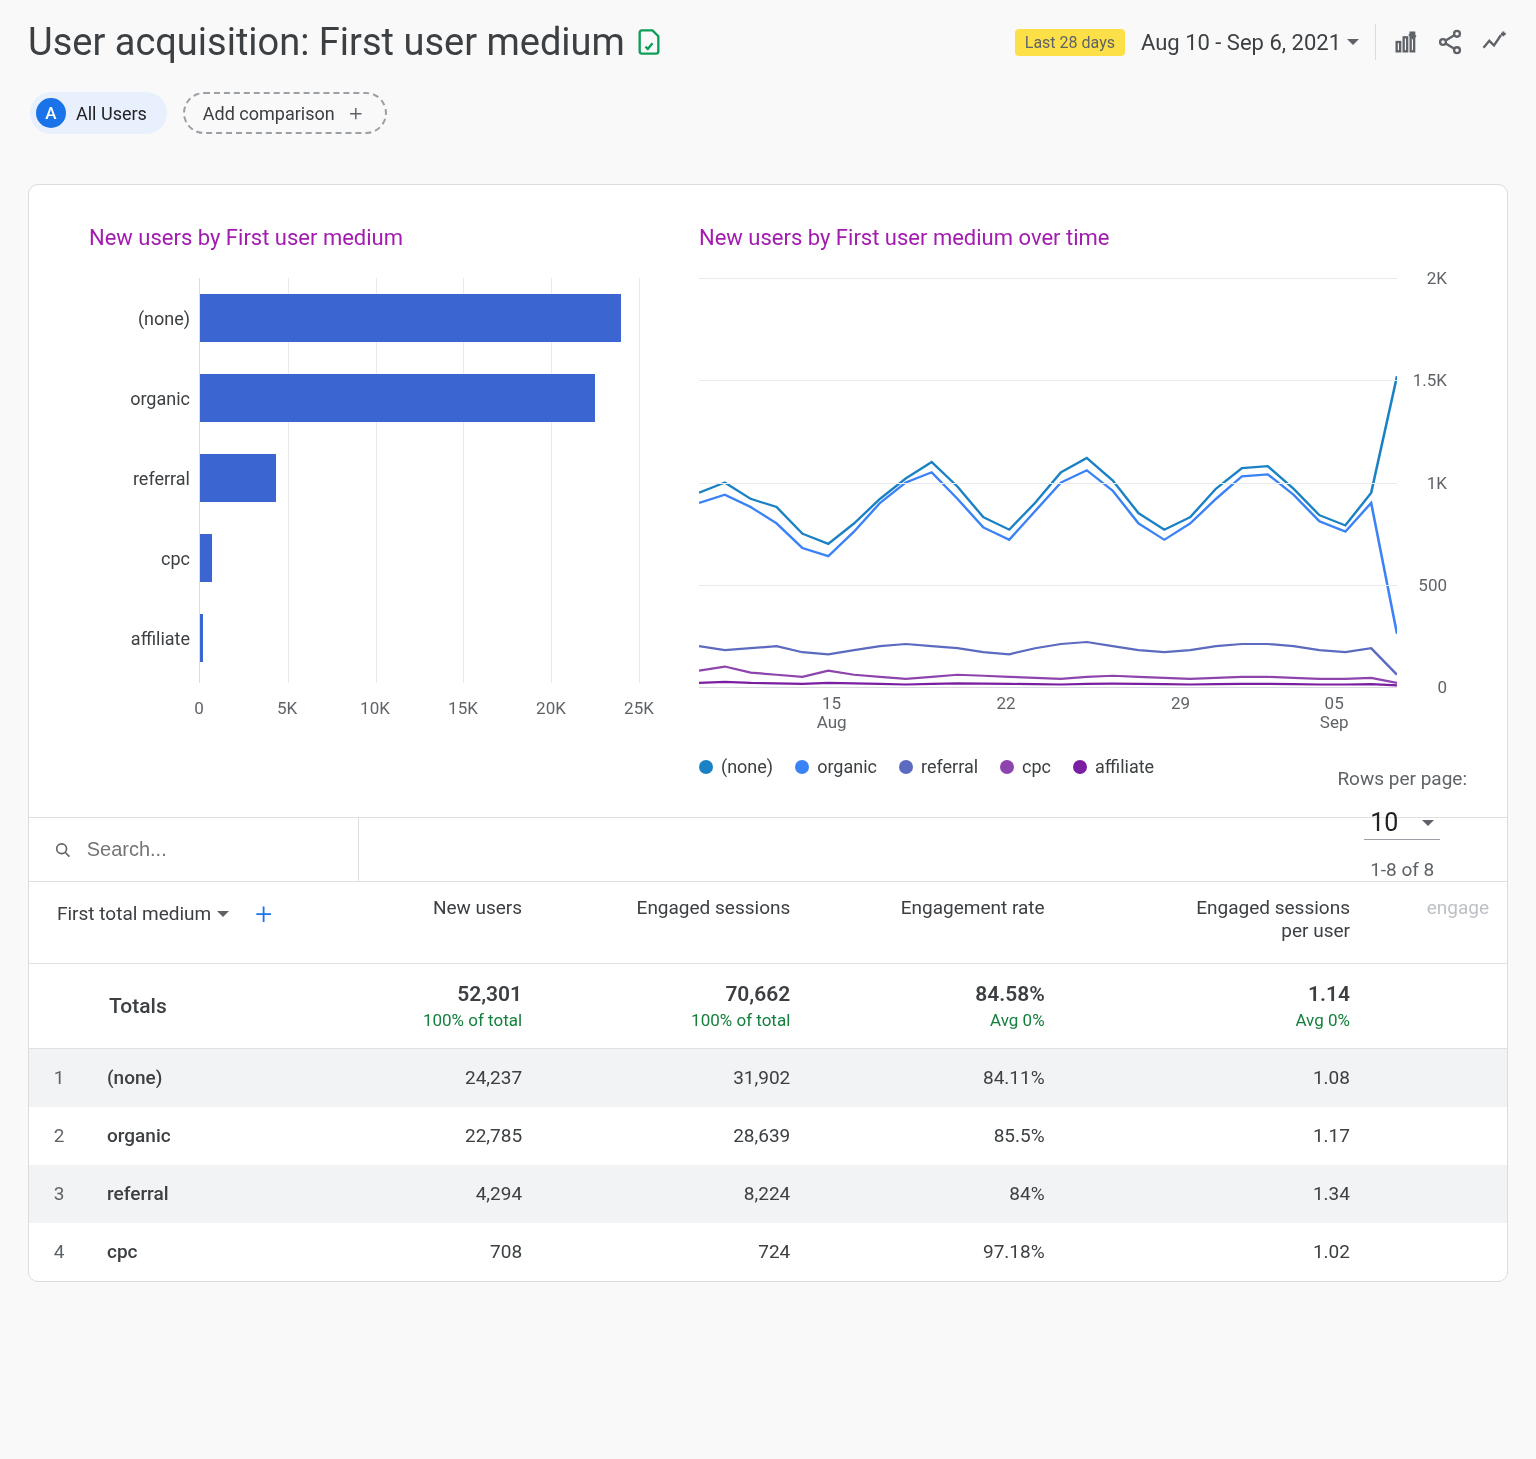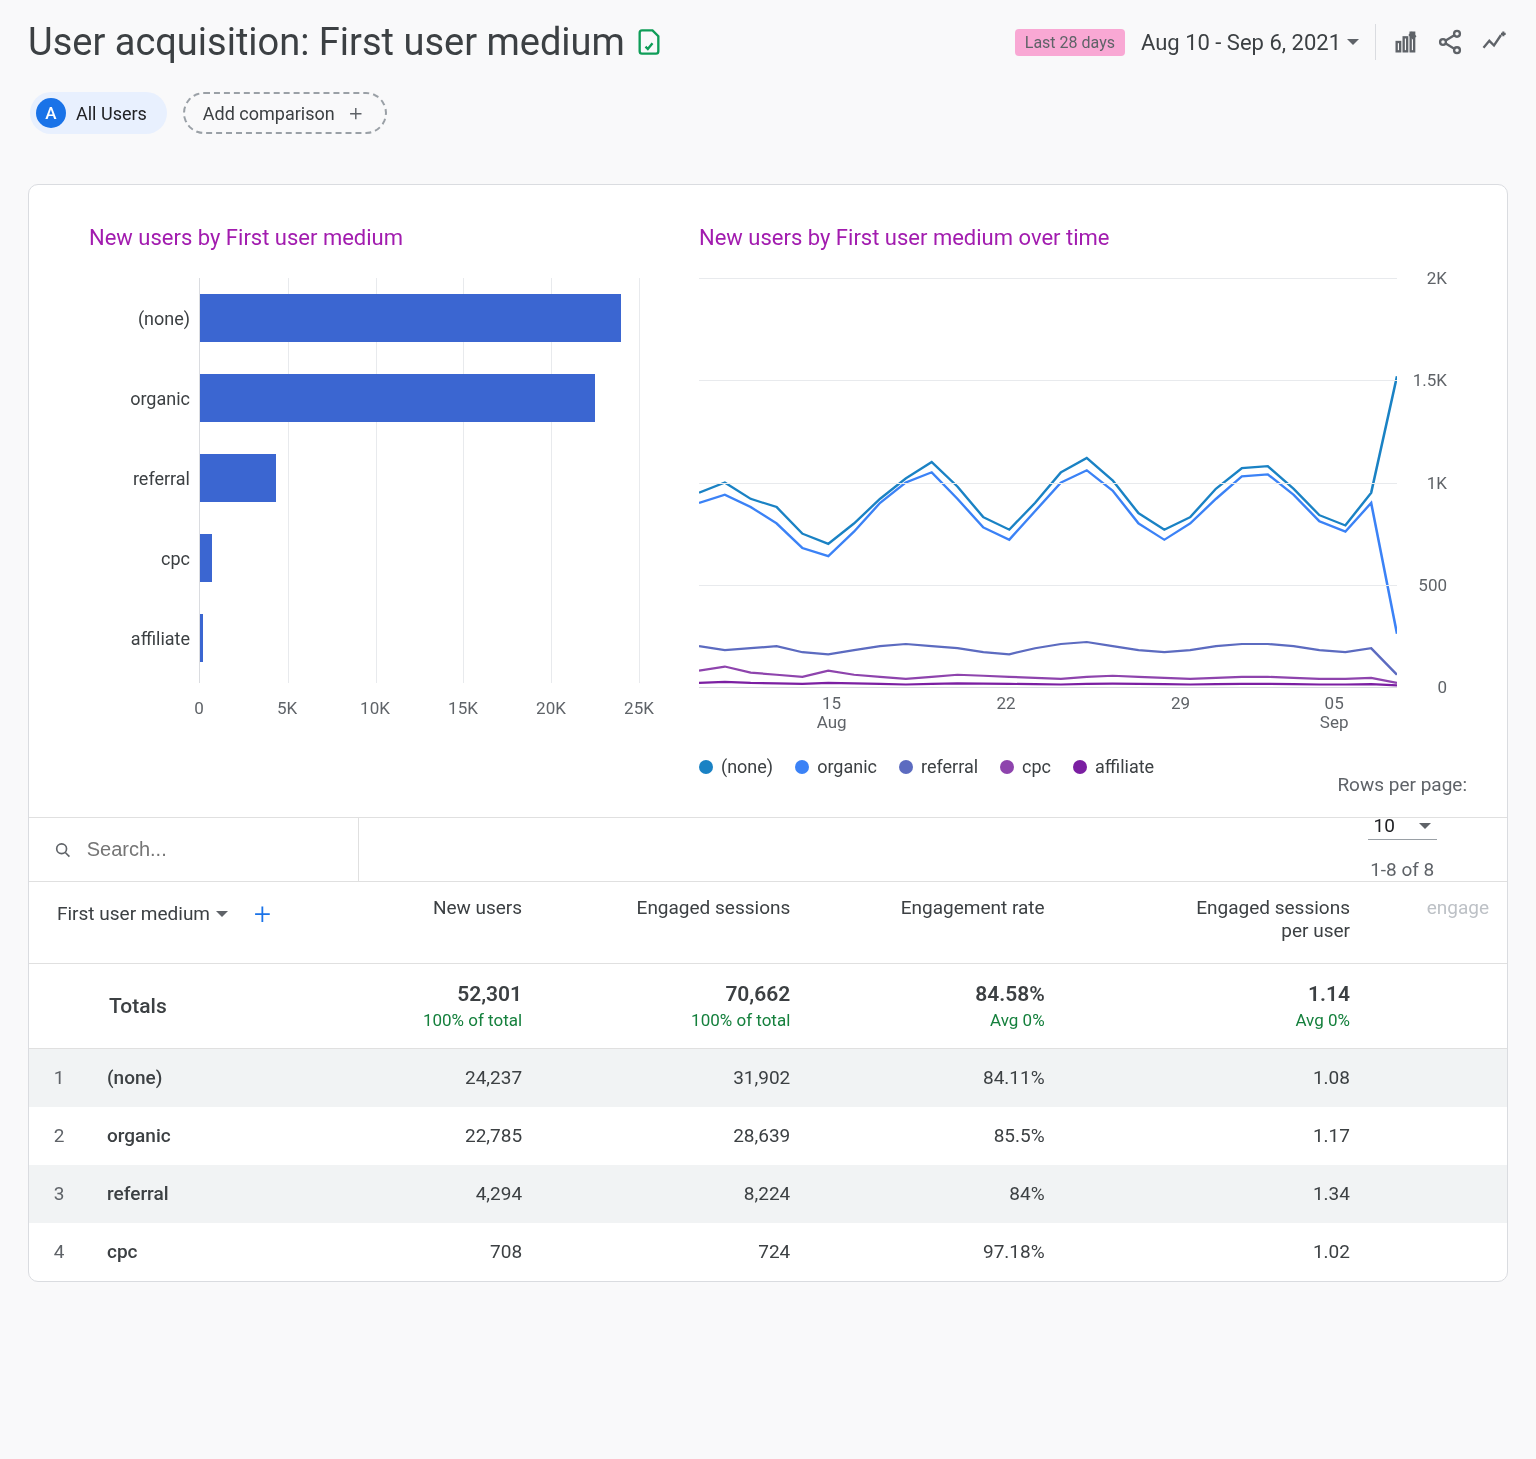--- a/index.html
+++ b/index.html
@@ -15,21 +15,21 @@
     display: flex;
     align-items: center;
     justify-content: space-between;
     margin-bottom: 28px;
   }
   .header-left { display: flex; align-items: center; gap: 10px; }
   .page-title { font-size: 38px; font-weight: 400; color: #3c4043; }
   .sheets-icon { width: 28px; height: 28px; }
   .header-right { display: flex; align-items: center; gap: 16px; }
   .date-badge {
-    background: #f9a8d4;
+    background: #fde047;
     color: #5f6368;
     font-size: 16px;
     padding: 4px 10px;
     border-radius: 4px;
   }
   .date-range { font-size: 22px; color: #3c4043; display: flex; align-items: center; gap: 6px; cursor: pointer; }
   .tri-down {
     width: 0; height: 0;
     border-left: 6px solid transparent;
     border-right: 6px solid transparent;
@@ -85,21 +85,21 @@
   
   .table-top {
     display: flex; align-items: flex-end; justify-content: space-between;
     border-top: 1px solid #e0e0e0;
     height: 64px;
   }
   .search-wrap { display: flex; align-items: center; gap: 12px; padding-left: 24px; height: 100%; border-right: 1px solid #e0e0e0; width: 330px;}
   .search-wrap input { border: none; font-size: 20px; outline: none; width: 100%; color: #5f6368;}
   .search-wrap svg { width: 22px; height: 22px; color: #5f6368;}
   .rows-per { display: flex; align-items: center; gap: 18px; font-size: 19px; color: #5f6368; padding-right: 40px; flex-direction: column;}
-  .rows-select { display: flex; align-items: center; gap: 24px; border-bottom: 1px solid #9aa0a6; padding: 0 6px 2px 6px; color: #202124; font-size:19px; cursor:pointer;}
+  .rows-select { display: flex; align-items: center; gap: 24px; border-bottom: 1px solid #9aa0a6; padding: 0 6px 2px 6px; color: #202124; font-size:25px; cursor:pointer;}
   table { width: 100%; border-collapse: collapse; font-size: 19px; }
   thead th {
     text-align: right; font-weight: 400; color: #3c4043; padding: 14px 18px;
     border-top: 1px solid #e0e0e0; border-bottom: 1px solid #e0e0e0;
     vertical-align: top; height: 82px;
   }
   thead th.dim { text-align: left; }
   thead th.last { color: #bdc1c6; }
   .dim-head { display: flex; align-items: center; gap: 10px; }
   .add-col { color: #1a73e8; font-size: 30px; font-weight: 300; margin-left: 16px; cursor:pointer;}
@@ -284,21 +284,21 @@
         <span>1-8 of 8</span>
       </div>
     </div>
 
     <table>
       <thead>
         <tr>
           <th class="dim" colspan="2">
             <div class="dim-head" style="padding-left:10px">
               <span style="display:flex;align-items:center;gap:6px">
-                <span>First user medium</span>
+                <span>First total medium</span>
                 <span class="tri-down"></span>
               </span>
               <span class="add-col">+</span>
             </div>
           </th>
           <th>New users</th>
           <th>Engaged sessions</th>
           <th>Engagement rate</th>
           <th>
               <div style="max-width:180px;margin-left:auto">Engaged sessions per user</div>

